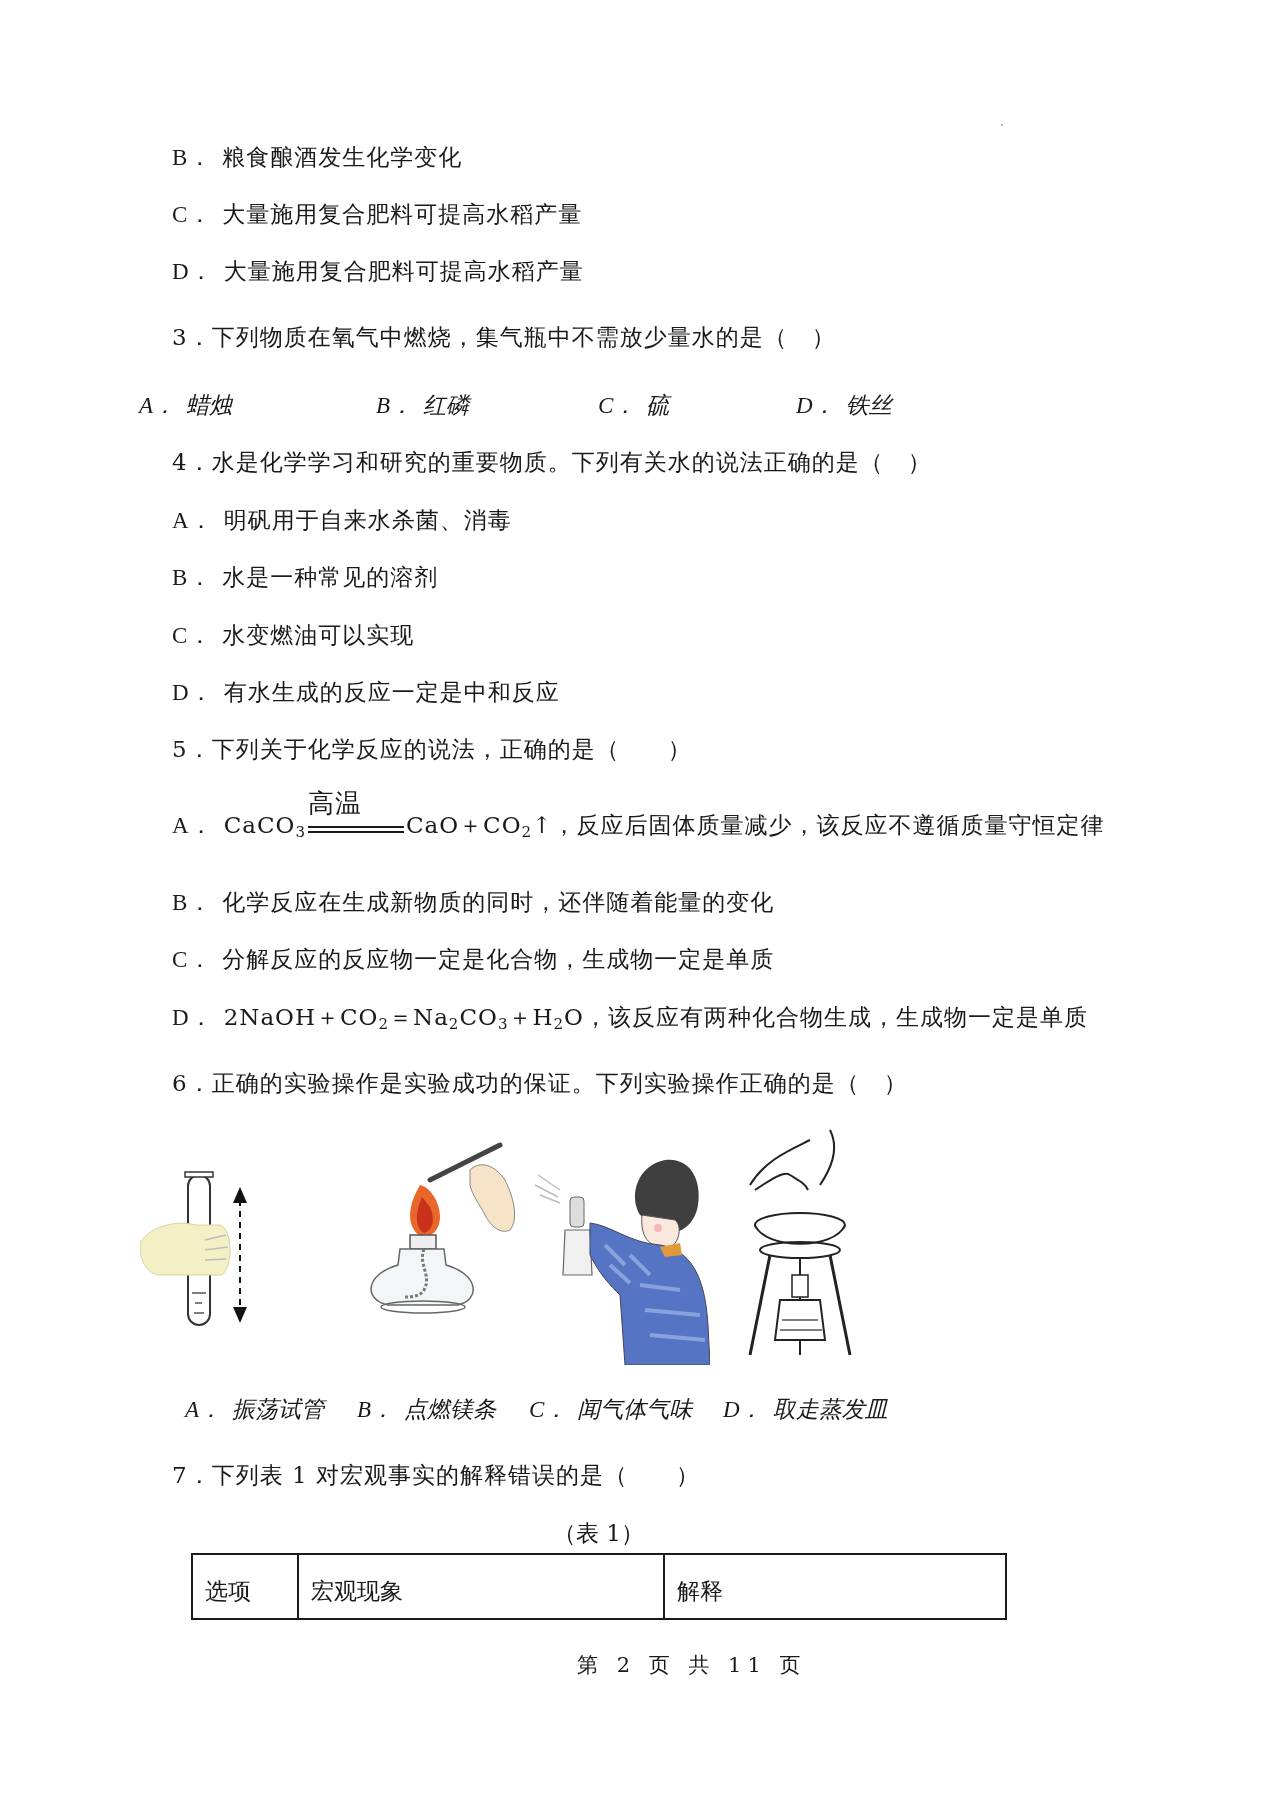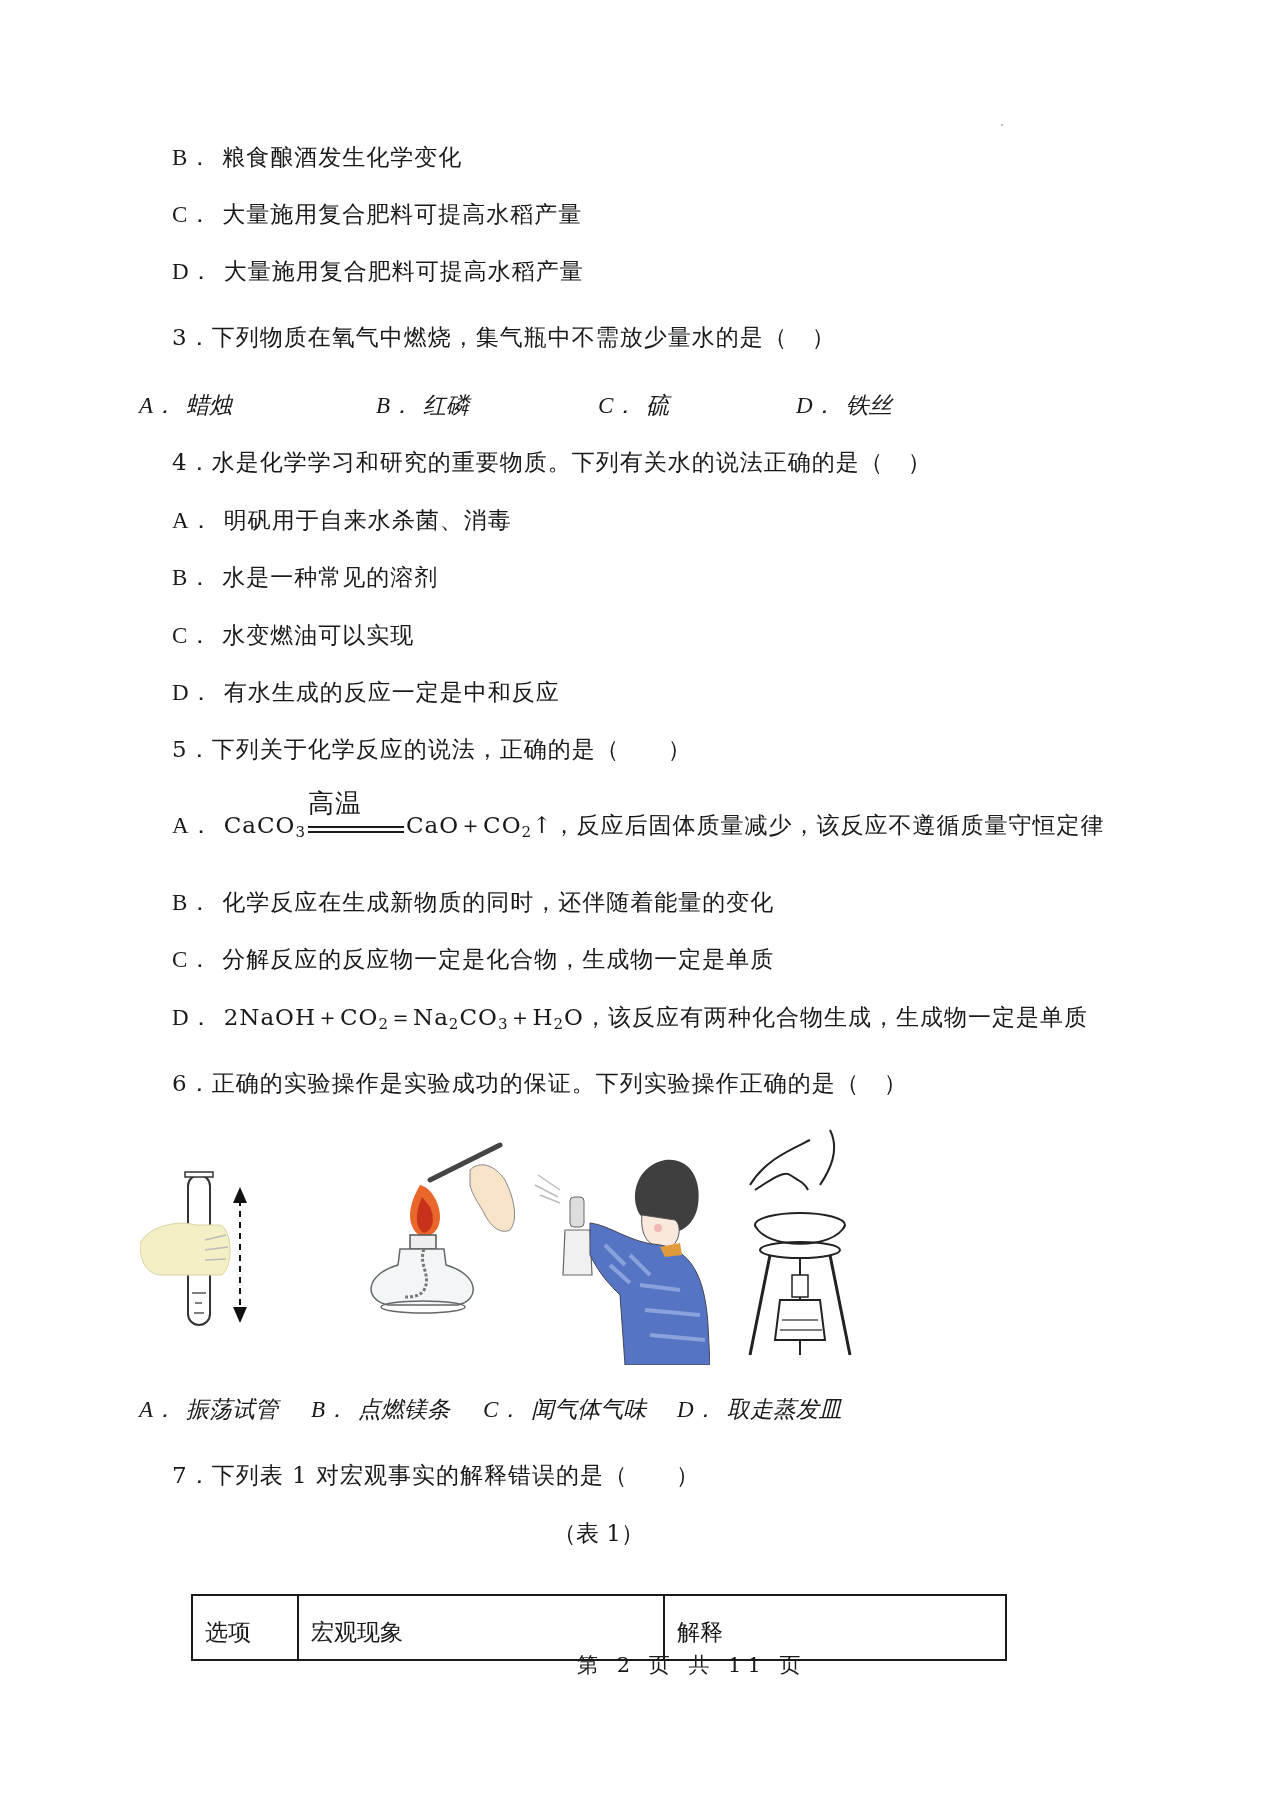--- a/index.html
+++ b/index.html
@@ -20,21 +20,21 @@
   sub { font-size: 15px; vertical-align: -4px; line-height: 0; }
   .cond { display: inline-block; position: relative; width: 96px; height: 30px; vertical-align: top; margin: 0 2px; }
   .cond .above { position: absolute; left: 0; right: 0; top: -20px; text-align: left; font-family: "DejaVu Sans", sans-serif; font-size: 26px; line-height: 26px; }
   .cond .bar1, .cond .bar2 { position: absolute; left: 0; right: 0; height: 2px; background: #1a1a1a; }
   .cond .bar1 { top: 16px; }
   .cond .bar2 { top: 21px; }
   .figs { position: absolute; left: 130px; top: 1125px; width: 740px; height: 240px; }
   .fig { position: absolute; top: 0; }
   .table-caption { position: absolute; left: 553px; top: 1518px; font-size: 23px; line-height: 30px; }
   table.t1 {
-    position: absolute; left: 191px; top: 1594px; width: 816px;
+    position: absolute; left: 191px; top: 1553px; width: 816px;
     border-collapse: collapse; font-size: 23px;
   }
   table.t1 td { border: 2px solid #1a1a1a; height: 53px; padding: 10px 12px 0 12px; vertical-align: middle; }
   .footer { position: absolute; left: 537px; top: 1650px; font-size: 21px; letter-spacing: 6px; line-height: 30px; margin-left: 40px; }
   .dot { position: absolute; left: 1001px; top: 124px; width: 2px; height: 2px; background: #bbb; }
 </style>
 </head>
 <body>
 
 <div class="dot"></div>
@@ -134,21 +134,21 @@
     <ellipse cx="70" cy="125" rx="40" ry="8" fill="none" stroke="#222" stroke-width="2"></ellipse>
     <line x1="40" y1="130" x2="20" y2="230" stroke="#222" stroke-width="3"></line>
     <line x1="100" y1="130" x2="120" y2="230" stroke="#222" stroke-width="3"></line>
     <line x1="70" y1="132" x2="70" y2="230" stroke="#222" stroke-width="2"></line>
     <rect x="62" y="150" width="16" height="22" fill="#fff" stroke="#222" stroke-width="1.5"></rect>
     <path d="M50 175 L90 175 L95 215 L45 215Z" fill="#fff" stroke="#222" stroke-width="2"></path>
     <path d="M52 195 L88 195 M50 205 L92 205" stroke="#555" stroke-width="1.5"></path>
   </svg>
 </div>
 
-<div class="opt-row" style="top:1394px; width:900px; height:30px;">
+<div class="opt-row" style="top:1394px; width:900px; height:30px;margin-left:46px;">
   <span class="cell" style="left:0"><span class="lbl">A．</span><span>振荡试管</span></span>
   <span class="cell" style="left:172px"><span class="lbl">B．</span><span>点燃镁条</span></span>
   <span class="cell" style="left:344px"><span class="lbl">C．</span><span>闻气体气味</span></span>
   <span class="cell" style="left:538px"><span class="lbl">D．</span><span>取走蒸发皿</span></span>
 </div>
 
 <div class="line" style="top:1460px">7．下列表 1 对宏观事实的解释错误的是（　　）</div>
 <div class="table-caption">（表 1）</div>
 <table class="t1">
   <tbody>

